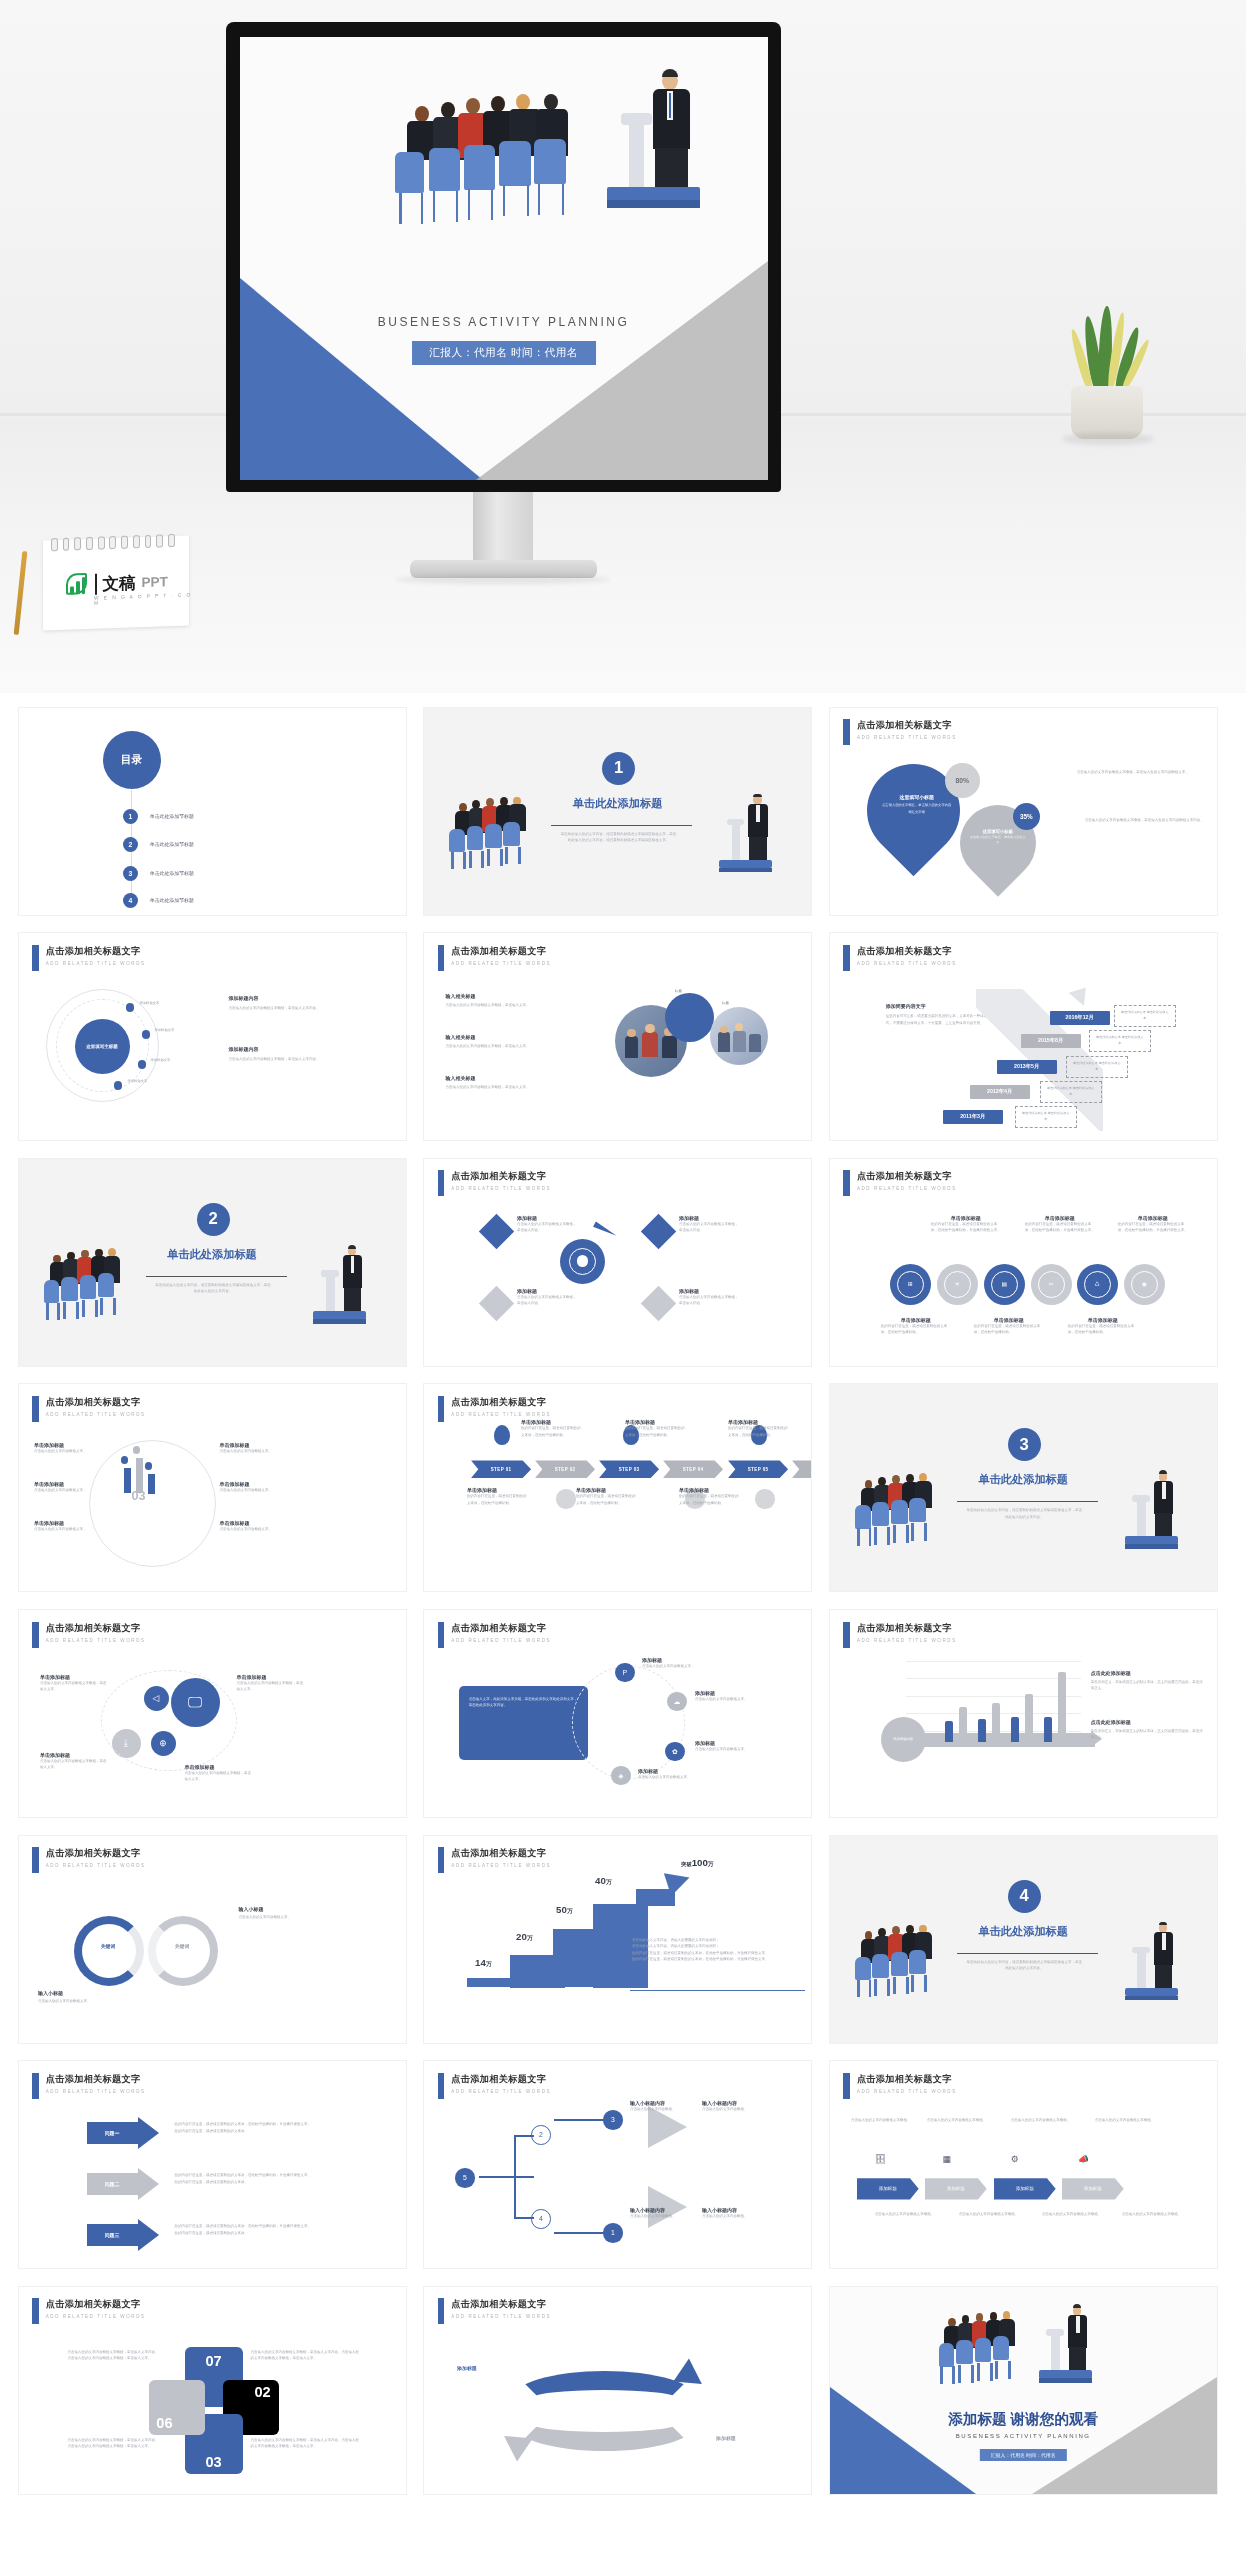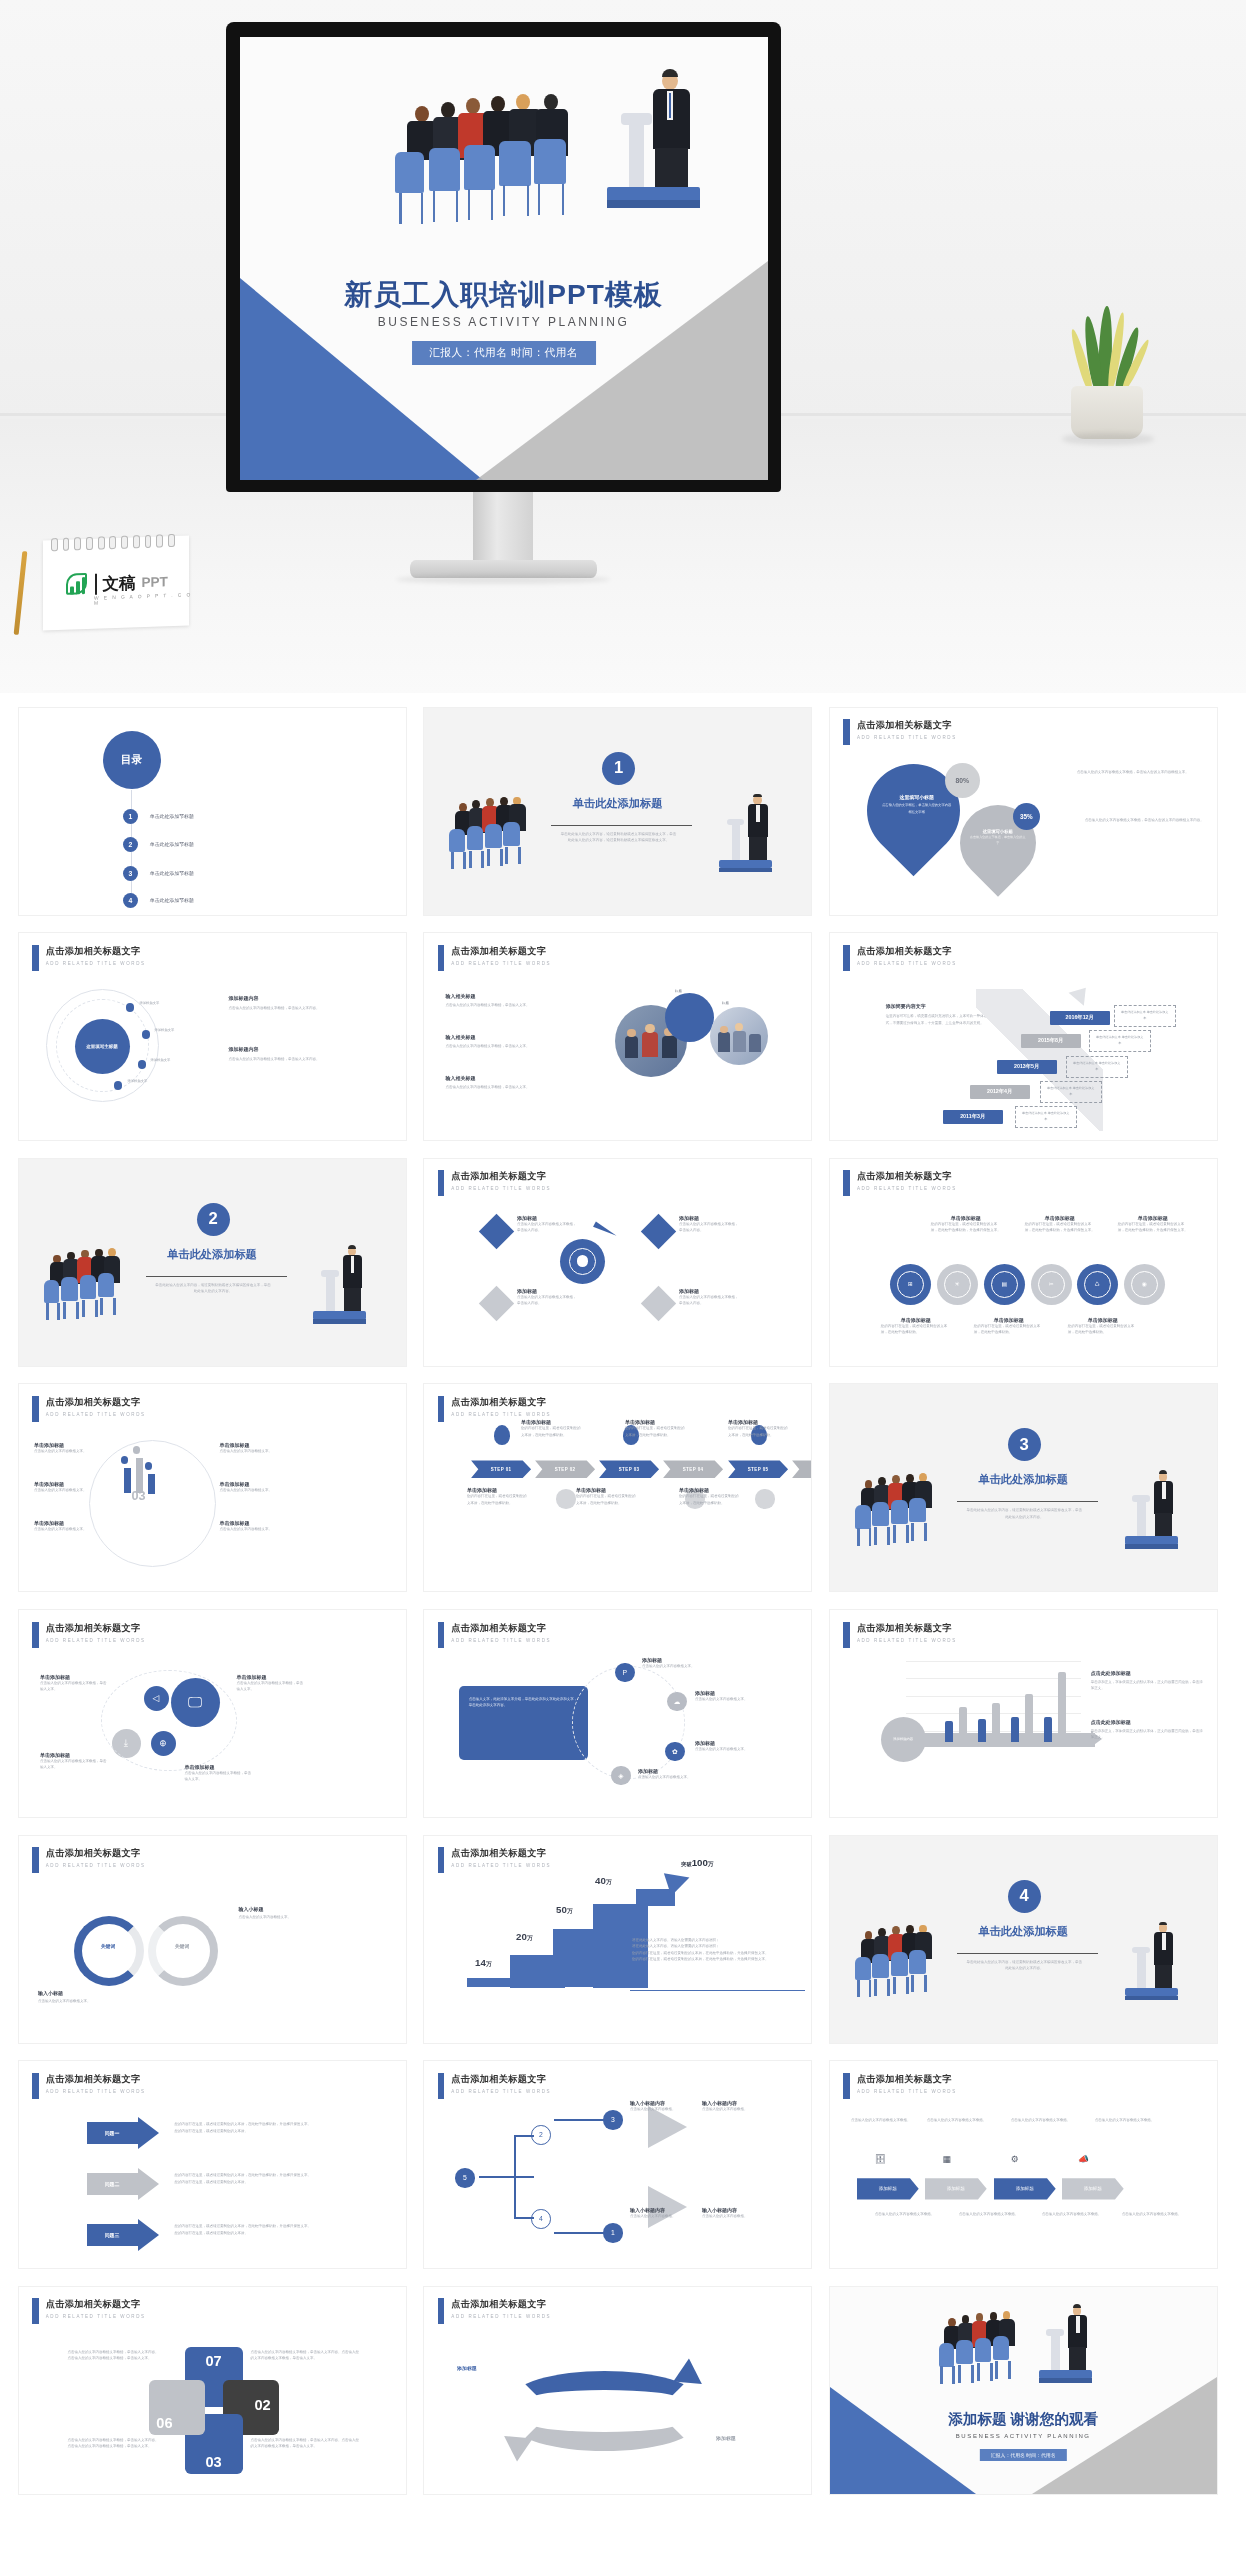--- a/index.html
+++ b/index.html
@@ -229,21 +229,20 @@
           <div class="sq" style="left:65px; top:23.4px; width:6.8px; height:29px; background:#f2f2f2;"></div>
           <div class="sq" style="left:67px; top:25px; width:2.9px; height:25px; background:#3f63a8;"></div>
           <div class="sq" style="left:53px; top:80px; width:33px; height:41px; background:#23262d;"></div>
           <div class="podium-stand" style="left:27px; top:49px; width:15.6px; height:74px;"></div>
           <div class="podium-stand" style="left:19.5px; top:45px; width:31px; height:11.7px; border-radius:3.9px;"></div>
           <div class="podium-base" style="left:5.8px; top:119px; width:93px; height:15.6px;"></div>
           <div class="podium-base2" style="left:5.8px; top:132px; width:93px; height:7.8px;"></div>
         </div>
 
         <div class="cover-inner">
-          <div class="cover-title">新员工入职培训PPT模板</div>
           <div class="cover-sub">BUSENESS ACTIVITY PLANNING</div>
           <div class="cover-byline">汇报人：代用名      时间：代用名</div>
         </div>
       </div>
     </div>
     <div class="mon-stand-neck"></div>
     <div class="mon-stand-base"></div>
     <div class="mon-stand-shadow"></div>
   </div>
 
@@ -1050,21 +1049,21 @@
 
     <div class="slide">
       <div class="sh">
         <div class="sh-bar"></div>
         <div>
           <div class="sh-t">点击添加相关标题文字</div>
           <div class="sh-s">ADD RELATED TITLE WORDS</div>
         </div>
       </div>
       <div class="pz" style="left:166px; top:60px; width:58px; height:60px; background:#3f63a8; align-items:flex-start; padding-top:5.8px;">07</div>
-      <div class="pz" style="left:204px; top:93px; width:56px; height:55px; background:#404040; align-items:flex-start; padding-top:17px; justify-content:flex-end; padding-right:7.8px;">02</div>
+      <div class="pz" style="left:204px; top:93px; width:56px; height:55px; background:#000000; align-items:flex-start; padding-top:4px; justify-content:flex-end; padding-right:7.8px;">02</div>
       <div class="pz" style="left:166px; top:127px; width:58px; height:60px; background:#3f63a8; align-items:flex-end; padding-bottom:3.9px;">03</div>
       <div class="pz" style="left:130px; top:93px; width:56px; height:55px; background:#bfc2c8; align-items:flex-end; padding-bottom:3.9px; justify-content:flex-start; padding-left:7.8px;">06</div>
       <div class="txt" style="position:absolute; left:49px; top:62px; width:109px; white-space:pre-line;">点击输入您的文字内容概括文字概括，单击输入文字内容。
 点击输入您的文字内容概括文字概括，单击输入文字。</div>
       <div class="txt" style="position:absolute; left:232px; top:62px; width:109px; white-space:pre-line;">点击输入您的文字内容概括文字概括，单击输入文字内容。点击输入您的文字内容概括文字概括，单击输入文字。</div>
       <div class="txt" style="position:absolute; left:49px; top:150px; width:109px; white-space:pre-line;">点击输入您的文字内容概括文字概括，单击输入文字内容。
 点击输入您的文字内容概括文字概括，单击输入文字。</div>
       <div class="txt" style="position:absolute; left:232px; top:150px; width:109px; white-space:pre-line;">点击输入您的文字内容概括文字概括，单击输入文字内容。点击输入您的文字内容概括文字概括，单击输入文字。</div>
     </div>
 

